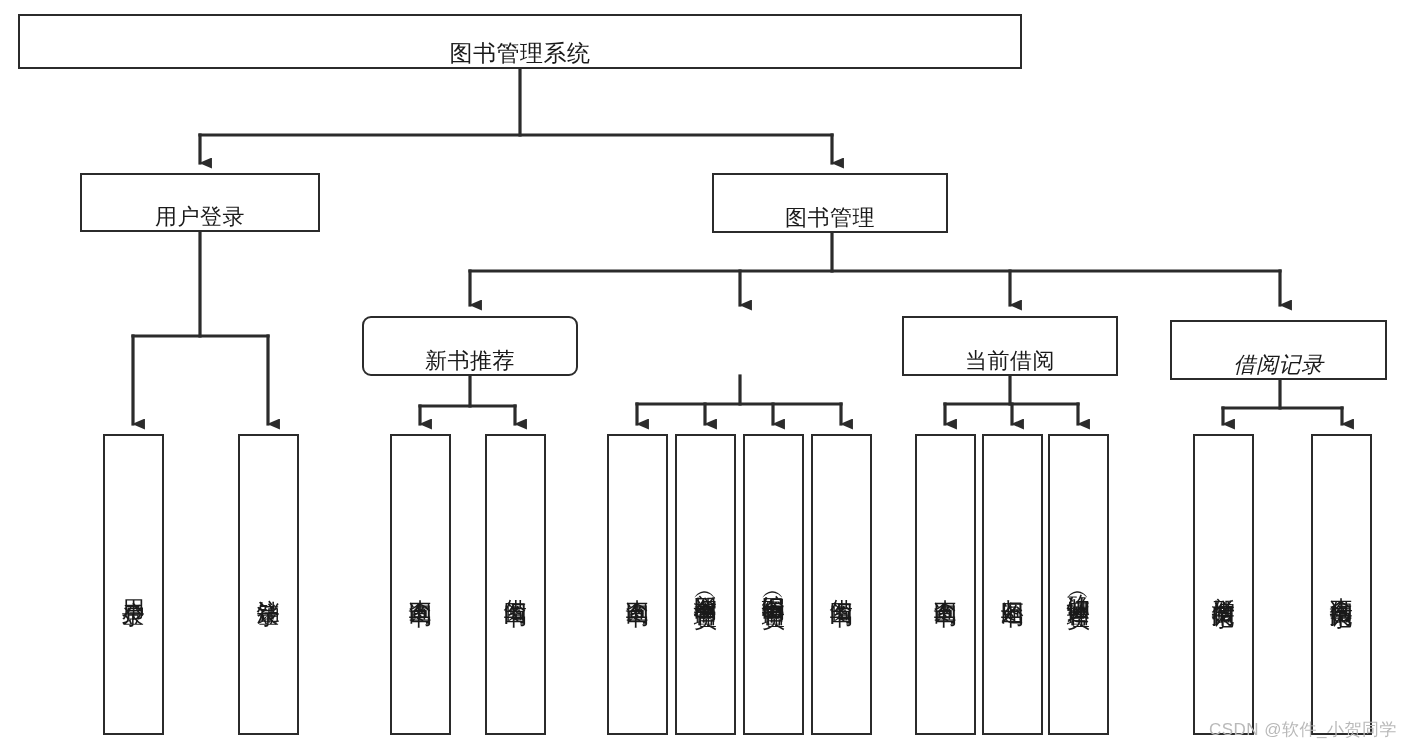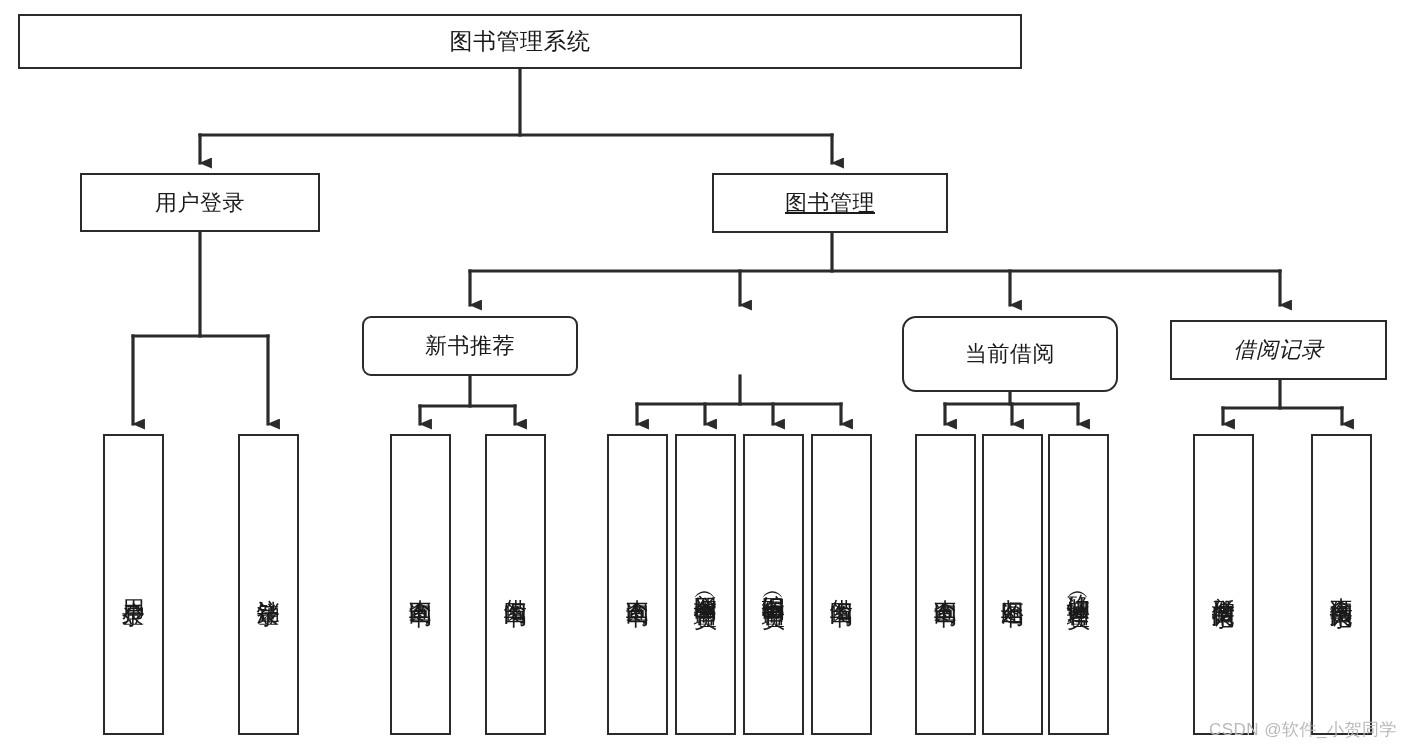--- a/index.html
+++ b/index.html
@@ -24,21 +24,21 @@
     width: 1405px;
     height: 747px;
     pointer-events: none;
   }
   .node {
     position: absolute;
     box-sizing: border-box;
     border: 2px solid #2b2b2b;
     background: #ffffff;
     display: flex;
-    align-items: center;
+    align-items: flex-end;
     justify-content: center;
     color: #1a1a1a;
   }
   .node .label {
     display: block;
     text-align: center;
     line-height: 1.18;
     letter-spacing: 0.5px;
   }
   .node.h .label {
@@ -126,28 +126,28 @@
     </g>
   </svg>
 
   <div class="node h root" style="left:18px; top:14px; width:1004px; height:55px;">
     <span class="label">图书管理系统</span>
   </div>
 
   <div class="node h" style="left:80px; top:173px; width:240px; height:59px;">
     <span class="label">用户登录</span>
   </div>
-  <div class="node h" style="left:712px; top:173px; width:236px; height:60px;text-decoration:underline;">
+  <div class="node h" style="left:712px; top:173px; width:236px; height:60px;">
     <span class="label">图书管理</span>
   </div>
 
   <div class="node h" style="left:362px; top:316px; width:216px; height:60px;border-radius:9px;">
     <span class="label">新书推荐</span>
   </div>
-  <div class="node h" style="left:902px; top:316px; width:216px; height:76px;border-radius:14px;">
+  <div class="node h" style="left:902px; top:316px; width:216px; height:60px;">
     <span class="label">当前借阅</span>
   </div>
   <div class="node h" style="left:1170px; top:320px; width:217px; height:60px;font-style:italic;">
     <span class="label">借阅记录</span>
   </div>
 
   <div class="node v" style="left:103px; top:434px; width:61px; height:301px;">
     <span class="label">用户登录</span>
   </div>
   <div class="node v" style="left:238px; top:434px; width:61px; height:301px;">

